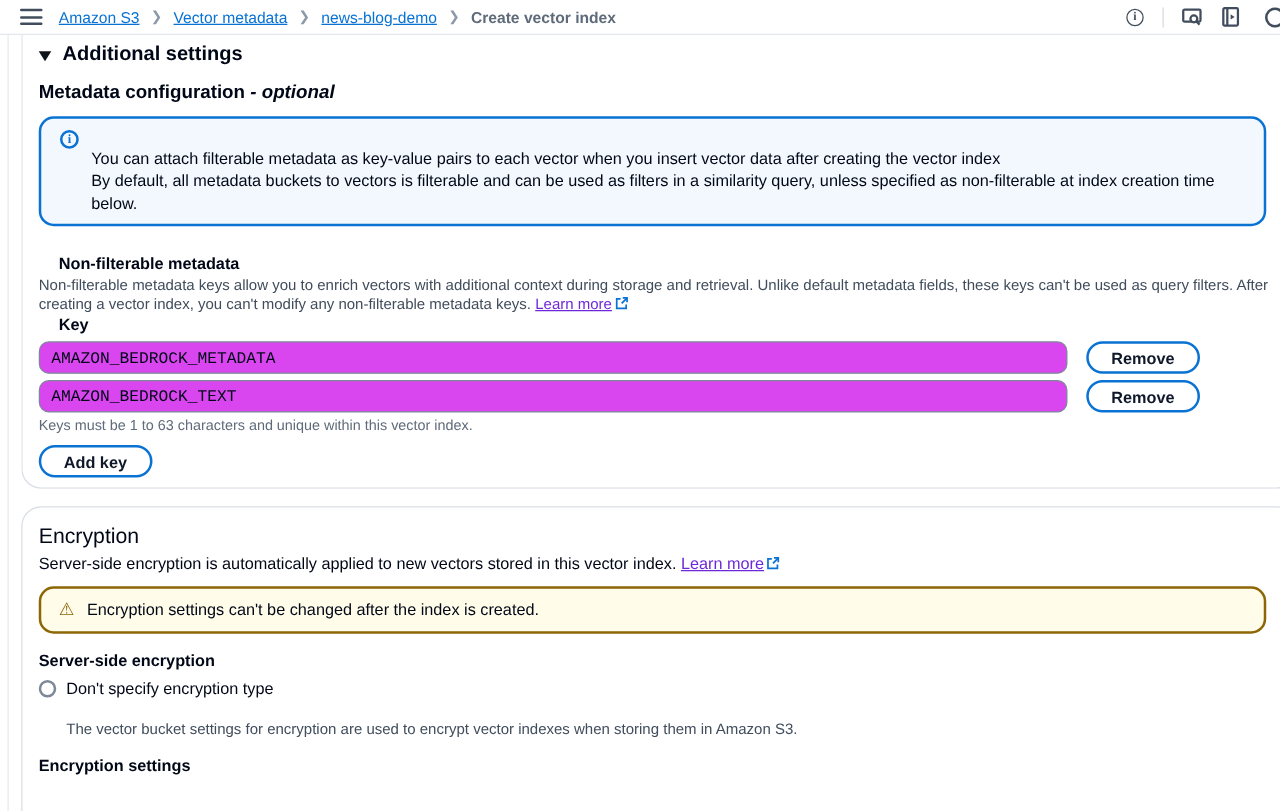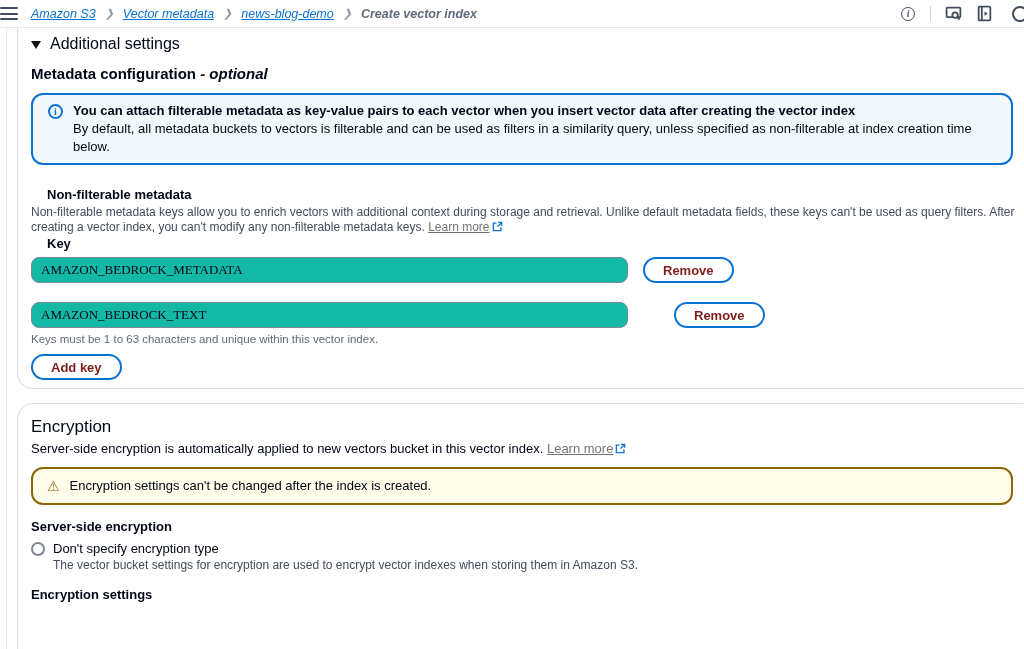--- a/index.html
+++ b/index.html
@@ -1,21 +1,21 @@
 <!DOCTYPE html>
 <html><head>
 <meta charset="utf-8">
 <style>
   * { box-sizing: border-box; margin: 0; padding: 0; }
   html,body { width:1024px; height:649px; overflow:hidden; background:#fff;
     font-family:"Liberation Sans", sans-serif; color:#000716; }
 
   
   .topbar { height:28px; display:flex; align-items:center; border-bottom:1px solid #e4e7eb;
-    padding-left:0; background:#fff; position:relative;font-style:italic; }
+    padding-left:16px; background:#fff; position:relative; }
   .hamburger { width:18px; height:13px; display:flex; flex-direction:column; justify-content:space-between; cursor:pointer; }
   .hamburger span { display:block; height:2px; background:#414d5c; border-radius:1px; }
   .crumbs { display:flex; align-items:center; gap:9px; margin-left:13px; font-size:12.5px; }
   .crumb-link { color:#0972d3; text-decoration:underline; cursor:pointer; }
   .crumb-sep { color:#8d99a8; font-size:11px; }
   .crumb-current { color:#5f6b7a; font-weight:700; }
   .topbar-right { margin-left:auto; display:flex; align-items:center; gap:13px; }
   .tb-icon { width:18px; height:18px; display:flex; align-items:center; justify-content:center; cursor:pointer; }
   .tb-divider { width:1px; height:16px; background:#d5dbdb; }
   .info-circle { width:14px; height:14px; border:1.6px solid #414d5c; border-radius:50%;
@@ -27,66 +27,66 @@
   .page { position:relative; height:621px; }
   .leftline { position:absolute; left:6px; top:0; bottom:0; width:1px; background:#e8eaed; }
 
   .card { margin-left:17px; width:1020px; background:#fff; border:1px solid #d9dee4; }
   .card1 { border-top:none; border-radius:0 0 16px 16px; padding:7px 23px 8px 13px; }
   .card2 { margin-top:14px; border-radius:16px; padding:13px 23px 20px 13px; height:280px; }
 
   .expander { display:flex; align-items:center; gap:9px; margin-top:0; cursor:pointer; }
   .tri { width:0; height:0; border-left:5.5px solid transparent; border-right:5.5px solid transparent;
     border-top:8px solid #0f141a; margin-top:1px; }
-  .expander-label { font-size:16px; font-weight:400; }
+  .expander-label { font-size:16px; font-weight:700; }
 
   .meta-heading { margin-top:12px; font-size:15px; font-weight:700; }
   .meta-heading .opt { font-style:italic; }
 
   .alert { display:flex; gap:10px; border-radius:12px; padding:7px 15px; align-items:flex-start; }
   .alert-info { margin-top:11px; border:2px solid #0972d3; background:#f2f8fd; }
   .alert-info .ai-icon { width:15px; height:15px; min-width:15px; border:2px solid #0972d3; border-radius:50%;
     color:#0972d3; font-size:10px; font-weight:700; font-family:"Liberation Serif", serif;
     display:flex; align-items:center; justify-content:center; margin-top:2px; }
-  .alert-title { font-size:13px; font-weight:700; line-height:18px; }
+  .alert-title { font-size:13px; font-weight:400; line-height:18px;margin-top:16px; }
   .alert-body { font-size:13px; line-height:18px; }
 
   .field-label { font-size:13px; font-weight:700;padding-left:16px; }
   .small-desc { font-size:12px; color:#414d5c; line-height:15px; }
-  .link { color:#737373; text-decoration:underline; cursor:pointer;margin-top:20px; }
+  .link { color:#6d28d9; text-decoration:underline; cursor:pointer;margin-top:20px; }
   .ext-icon { display:inline-block; vertical-align:-1px; margin-left:2px; }
 
   .nonfilt { margin-top:22px; }
   .nonfilt .small-desc { margin-top:3px; width:984px; }
 
   .key-label { }
   .key-row { display:flex; align-items:center; margin-top:6px; }
-  .key-row + .key-row { margin-top:19px;gap:31px; }
-  .key-input { width:597px; height:26px; border:1px solid #7d8998; border-radius:8px;
-    padding:0 9px; font-size:13px; color:#000716; font-family:Liberation Serif, serif; outline:none; background:#14b8a6; }
+  .key-row + .key-row { margin-top:5px; }
+  .key-input { width:823px; height:26px; border:1px solid #7d8998; border-radius:8px;
+    padding:0 9px; font-size:13px; color:#000716; font-family:Liberation Mono, monospace; outline:none; background:#d946ef; }
   .btn { display:inline-flex; align-items:center; justify-content:center; height:26px; padding:0 18px;
-    border:2px solid #0972d3; border-radius:16px; background:#fff; color:#7f1d1d;
+    border:2px solid #0972d3; border-radius:16px; background:#fff; color:#0f172a;
     font-size:13px; font-weight:700; cursor:pointer; font-family:"Liberation Sans", sans-serif; }
   .key-row .btn { margin-left:15px; }
   .constraint { margin-top:5px; font-size:11.5px; color:#5f6b7a; }
   .addkey { margin-top:9px; }
   .hint { margin-top:7px; font-size:11.5px; color:#5f6b7a; }
 
   .enc-title { font-size:17px; font-weight:400; }
   .enc-desc { margin-top:3px; font-size:13px; line-height:17px; }
   .alert-warn { margin-top:9px; border:2px solid #8d6605; background:#fffce9; padding:8px 14px; }
   .warn-icon { color:#8d6605; font-size:14px; line-height:18px; }
   .alert-warn .alert-body { font-size:13px; }
 
   .group-label { margin-top:14px; font-size:13px; font-weight:700; }
   .radio-row { display:flex; align-items:center; gap:8px; margin-top:7px; cursor:pointer; }
   .radio { width:14px; height:14px; min-width:14px; border-radius:50%; border:2px solid #7d8998; background:#fff; }
   .radio.checked { border:4.5px solid #0972d3; }
   .radio-label { font-size:13px; }
-  .radio-desc { margin-left:22px; margin-top:2px; width:940px; }
+  .radio-desc { margin-left:22px; margin-top:18px; width:940px; }
 </style>
 </head>
 <body>
 
 <div class="topbar">
   <div class="hamburger">
       <span></span>
       <span></span>
       <span></span>
     </div>
@@ -169,21 +169,21 @@
 
     <div class="constraint">Keys must be 1 to 63 characters and unique within this vector index.</div>
 
     <div class="addkey">
       <button class="btn">Add key</button>
     </div>
   </div>
 
   <div class="card card2">
     <div class="enc-title">Encryption</div>
-    <div class="enc-desc"><span>Server-side encryption is automatically applied to new vectors bucket in this vector index. </span><span class="link">Learn more</span><span class="ext-icon"><svg width="11" height="11" viewBox="0 0 16 16" fill="none" stroke="#0972d3" stroke-width="2">
+    <div class="enc-desc"><span>Server-side encryption is automatically applied to new vectors stored in this vector index. </span><span class="link">Learn more</span><span class="ext-icon"><svg width="11" height="11" viewBox="0 0 16 16" fill="none" stroke="#0972d3" stroke-width="2">
             <path d="M13 9.5V14H2V3h4.5"></path>
             <path d="M9 2h5v5"></path>
             <path d="M13.6 2.4 7.8 8.2"></path>
           </svg></span></div>
 
     <div class="alert alert-warn">
       <span class="warn-icon" style="font-family: &quot;DejaVu Sans&quot;, sans-serif;">⚠</span>
       <div class="alert-body">Encryption settings can't be changed after the index is created.</div>
     </div>
 

